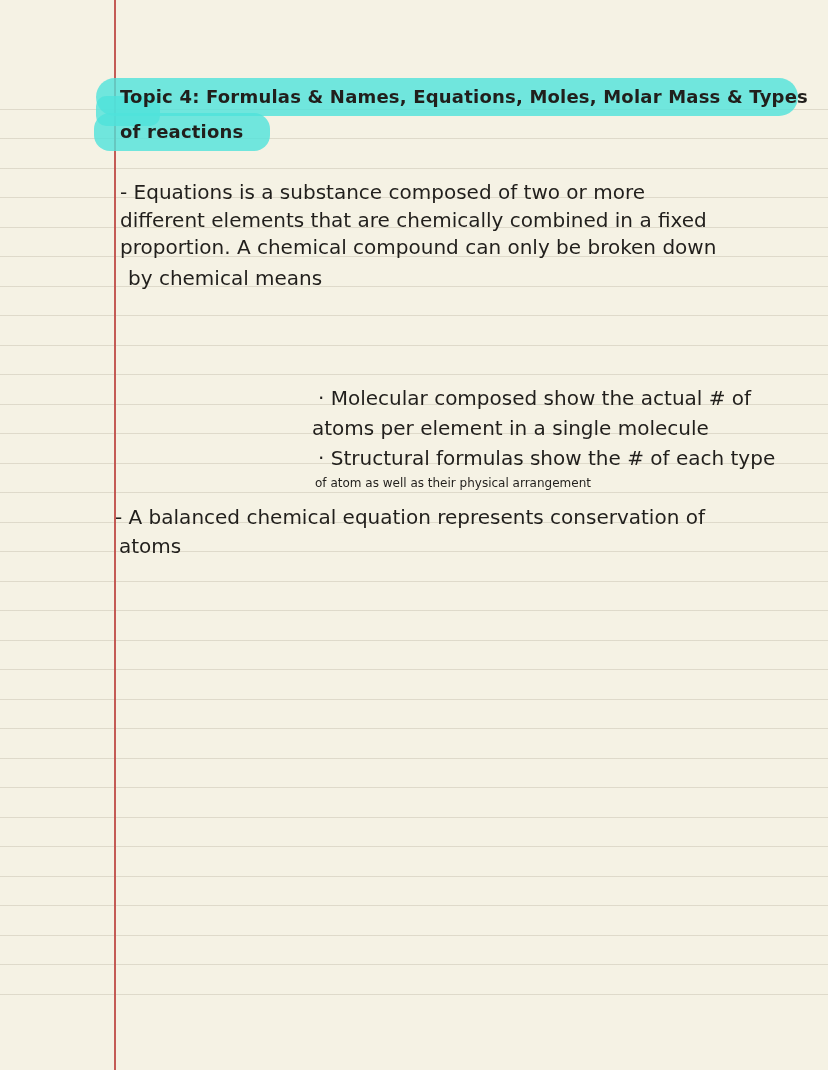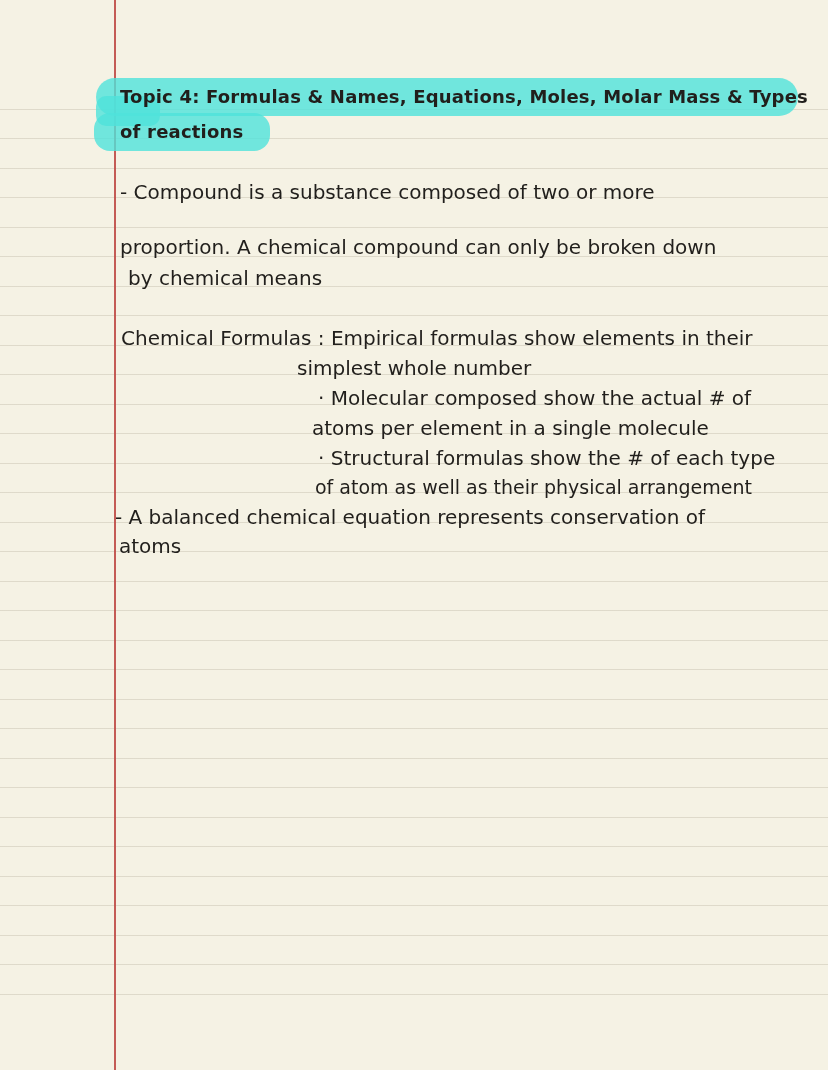--- a/index.html
+++ b/index.html
@@ -62,42 +62,41 @@
 
   .l0  { left: 120px; top: 180px; }
   .l1  { left: 120px; top: 208px; }
   .l2  { left: 120px; top: 235px; }
   .l3  { left: 120px; top: 266px; margin-left: 8px; }
   .l4  { left: 121px; top: 326px; }
   .l5  { left: 297px; top: 356px; }
   .l6  { left: 318px; top: 386px; }
   .l7  { left: 312px; top: 416px; }
   .l8  { left: 318px; top: 446px; }
-  .l9  { left: 315px; top: 476px; font-size: 19px; text-align: right; }
+  .l9  { left: 315px; top: 476px; font-size: 12px; text-align: right; }
   .l10 { left: 115px; top: 505px; }
   .l11 { left: 119px; top: 534px; }
 </style>
 </head>
 <body>
 
 <div class="page">
   <div class="rules"></div>
   <div class="margin-line"></div>
 
   <div class="hl hl1"></div>
   <div class="hl hl3"></div>
   <div class="hl hl2"></div>
 
   <div class="hand title t1">Topic 4: Formulas &amp; Names, Equations, Moles, Molar Mass &amp; Types</div>
   <div class="hand title t2">of reactions</div>
 
-  <div class="hand l0">- Compound is a substance composed of two or more</div>
+  <div class="hand l0">- Equations is a substance composed of two or more</div>
+  <div class="hand l1">different elements that are chemically combined in a fixed</div>
   <div class="hand l2">proportion. A chemical compound can only be broken down</div>
   <div class="hand l3">by chemical means</div>
-  <div class="hand l4">Chemical Formulas : Empirical formulas show elements in their</div>
-  <div class="hand l5">simplest whole number</div>
   <div class="hand l6">· Molecular composed show the actual # of</div>
   <div class="hand l8">· Structural formulas show the # of each type</div>
   <div class="hand l7">atoms per element in a single molecule</div>
   <div class="hand l9">of atom as well as their physical arrangement</div>
   <div class="hand l10">- A balanced chemical equation represents conservation of</div>
   <div class="hand l11">atoms</div>
 </div>
 
 </body></html>

